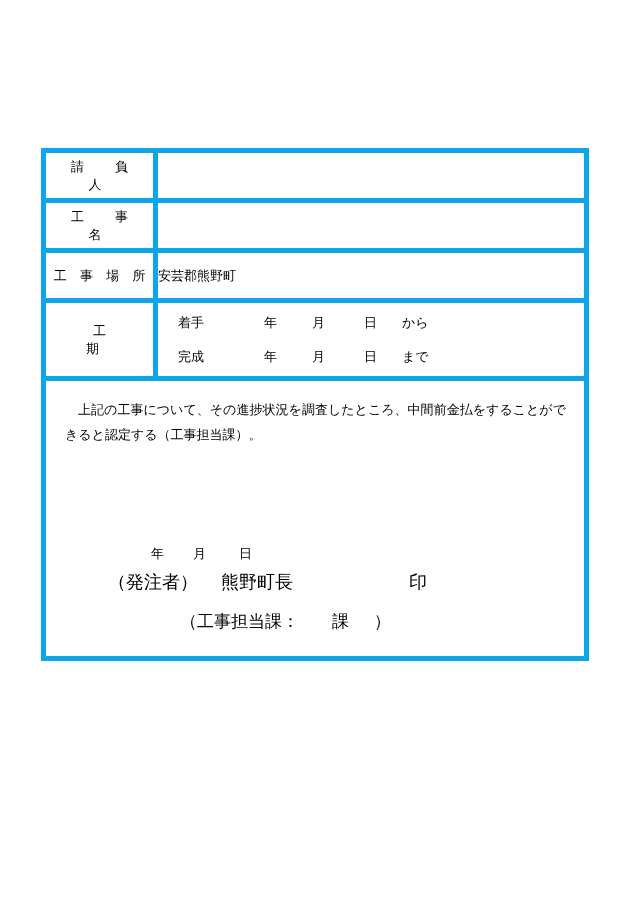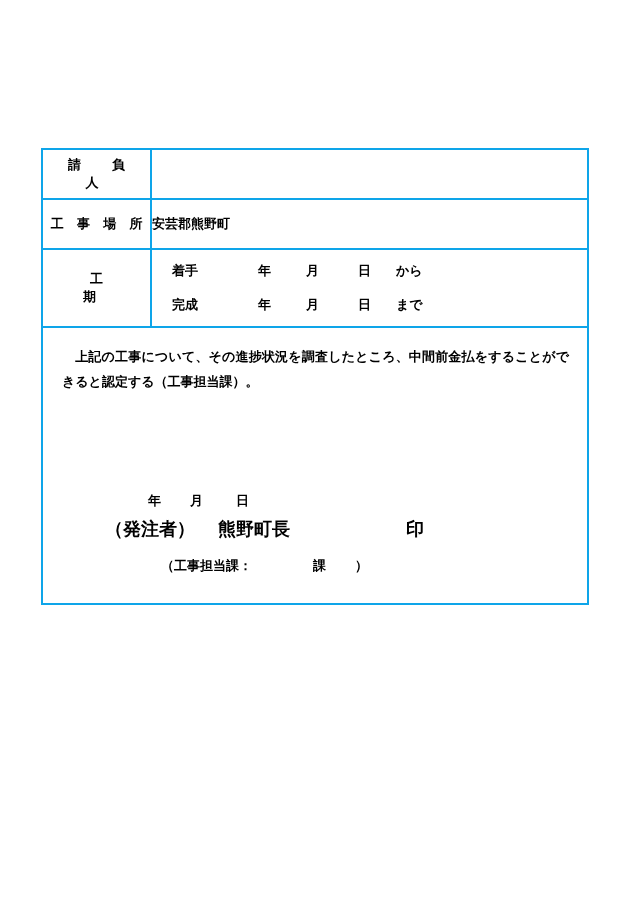--- a/index.html
+++ b/index.html
@@ -43,25 +43,24 @@
   }
   .main-table {
     position: absolute;
     left: 41px;
     top: 148px;
     width: 548px;
     border-collapse: collapse;
     table-layout: fixed;
   }
   .main-table td {
-    border: 2px solid #0ea5e9;
+    border: 5px solid #0ea5e9;
     vertical-align: middle;
     font-size: 13px;
     padding: 0;
-    font-weight: bold;
   }
   .lbl {
     width: 107px;
     text-align: center;
   }
   .lbl-inner {
     display: block;
     text-align: center;
     font-size: 13px;
   }
@@ -124,40 +123,46 @@
     left: 22px;
     top: 189px;
     font-size: 18px;
     white-space: nowrap;
     margin-left: 40px;
   }
   .signer-line .s1 { display: inline-block; width: 113px; }
   .signer-line .s2 { display: inline-block; width: 188px; }
   .dept-line {
     position: absolute;
-    left: 118px;
+    left: 134px;
     top: 229px;
-    font-size: 13px;
+    font-size: 17px;
     white-space: nowrap;
   }
   .dept-line .t1 { display: inline-block; width: 152px; }
   .dept-line .t2 { display: inline-block; width: 42px; }
 </style>
 </head>
 <body>
 
 <div class="page">
 
 
 
   <table class="main-table">
     <tbody>
         <tr class="row-h1">
       <td class="lbl">
         <span class="lbl-inner sp4">請　負　人</span>
+      </td>
+      <td class="val"></td>
+    </tr>
+    <tr class="row-h2">
+      <td class="lbl">
+        <span class="lbl-inner sp4">工　事　名</span>
       </td>
       <td class="val"></td>
     </tr>
     <tr class="row-h3">
       <td class="lbl">
         <span class="lbl-inner sp5">工 事 場 所</span>
       </td>
       <td class="val">安芸郡熊野町</td>
     </tr>
     <tr class="row-koki">

